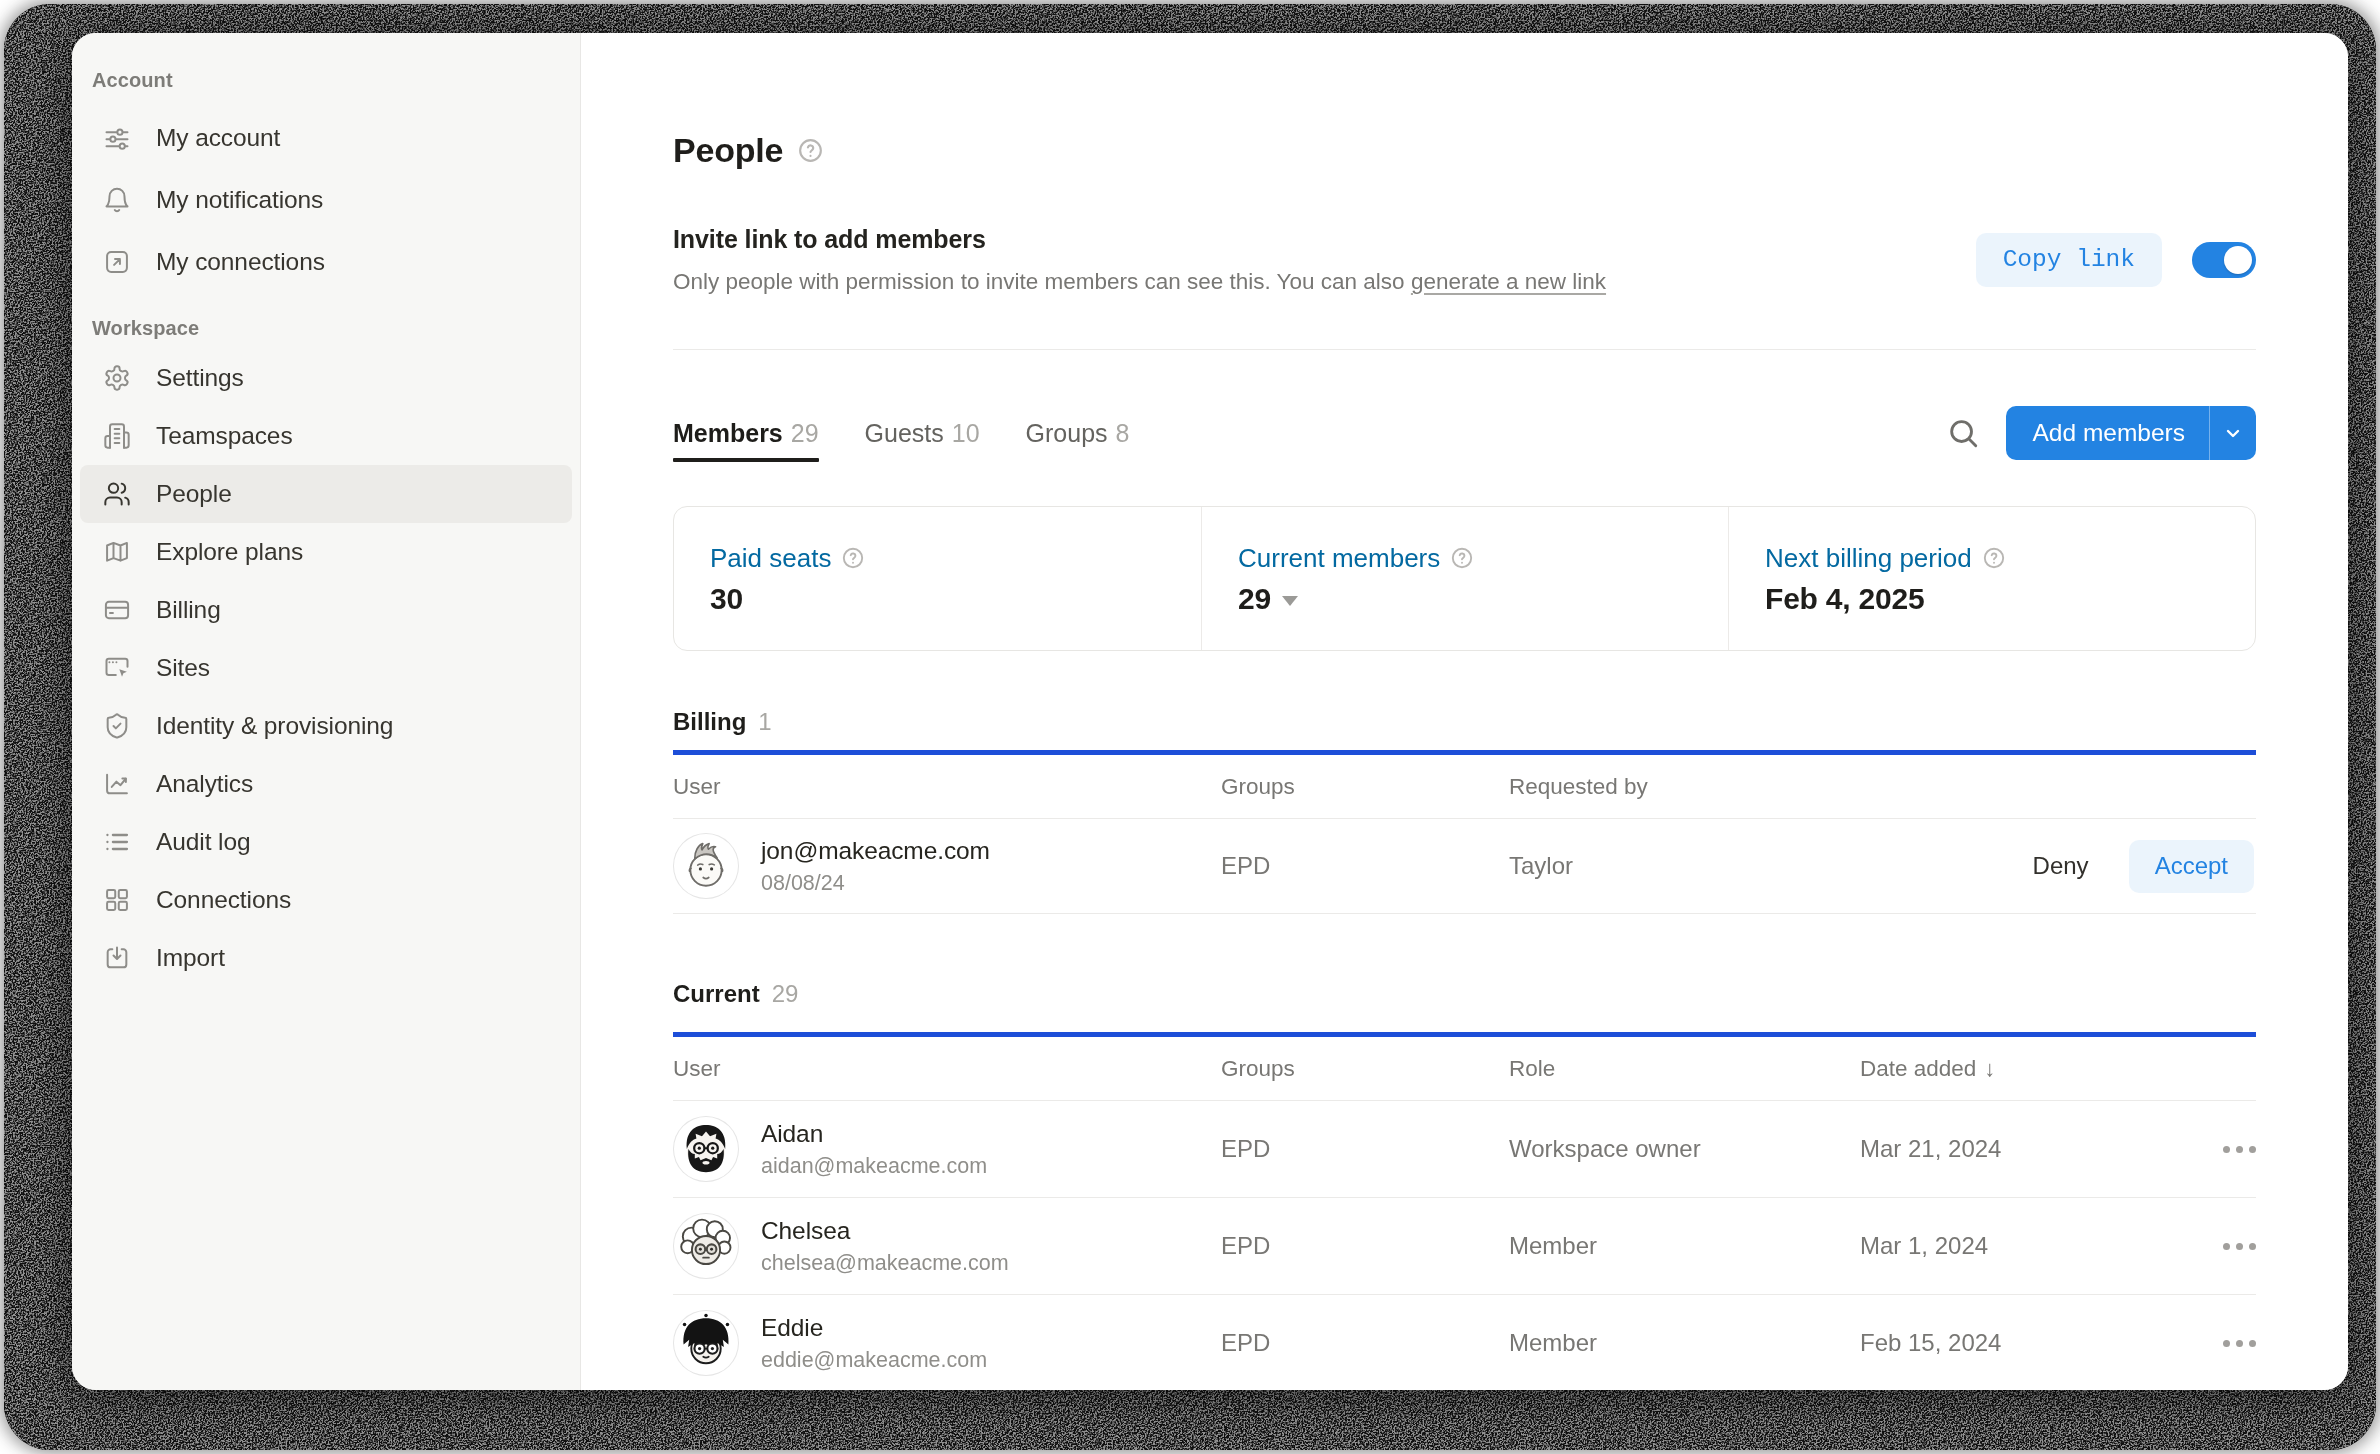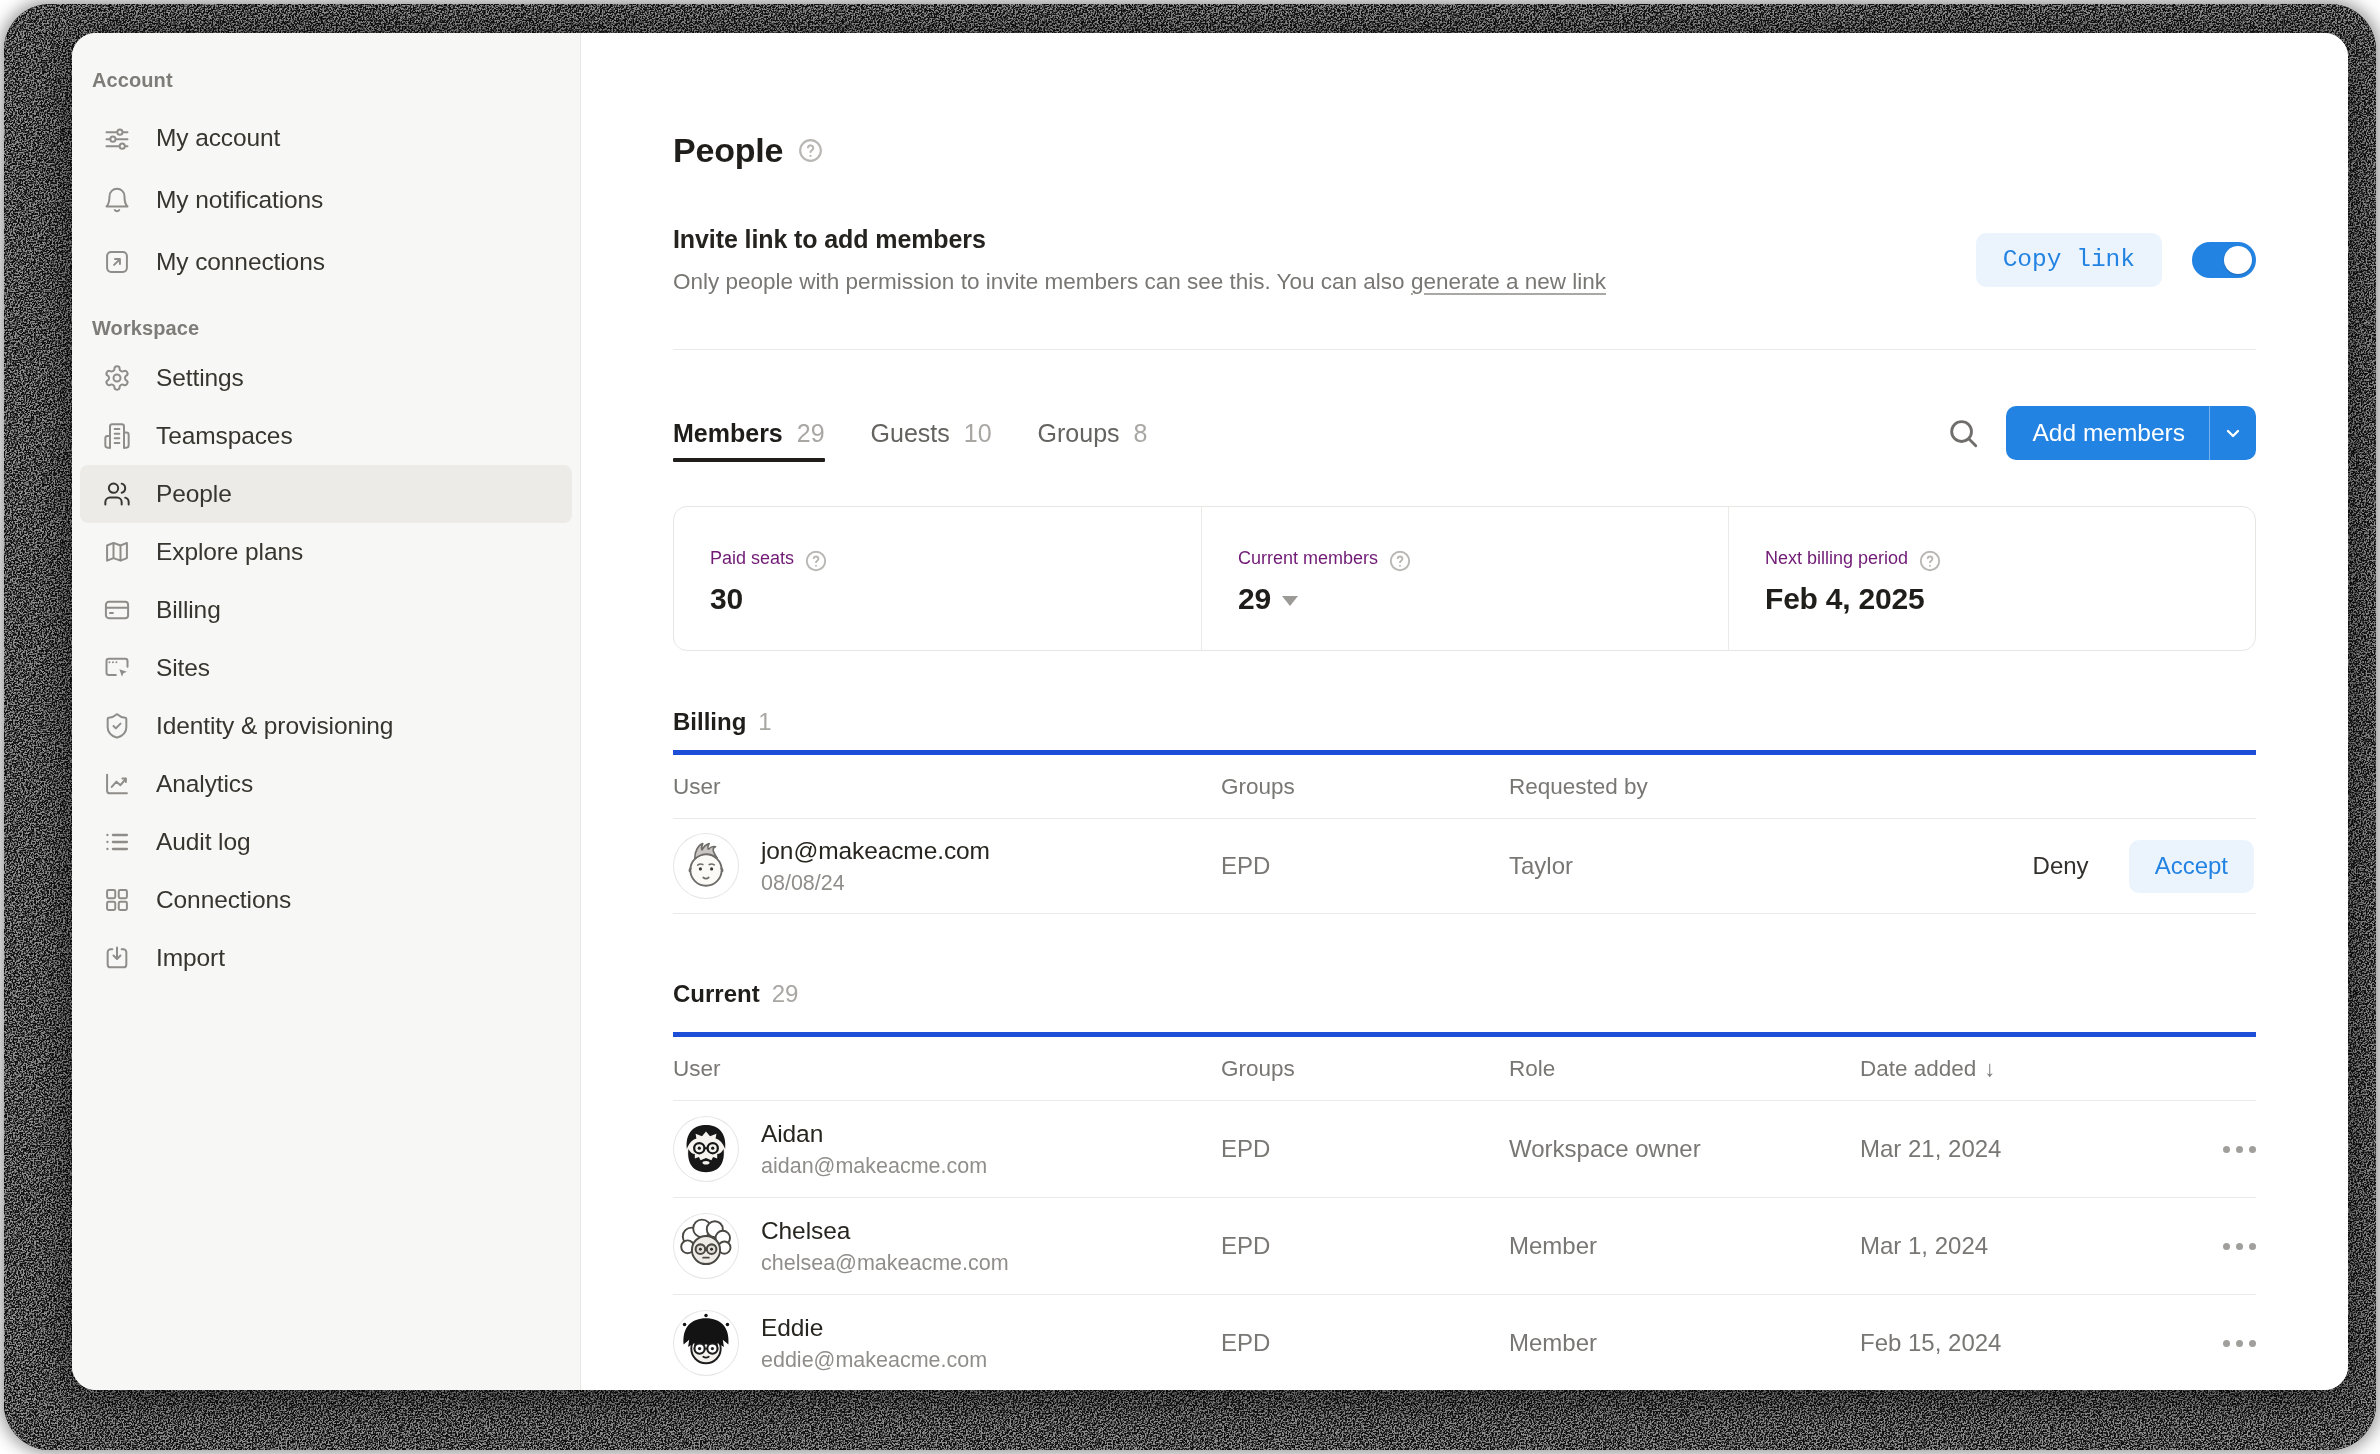--- a/index.html
+++ b/index.html
@@ -49,39 +49,39 @@
   .copy-btn { height:54px; padding:0 27px; border-radius:10px; background:rgba(35,131,226,.09); color:#2383e2;
               font-size:24.5px; font-weight:500; display:flex; align-items:center; cursor:pointer; white-space:nowrap;font-family:Liberation Mono, monospace; }
   .toggle { width:64px; height:36px; border-radius:18px; background:#2383e2; position:relative; cursor:pointer; flex:0 0 64px; }
   .toggle .knob { position:absolute; top:4px; right:4px; width:28px; height:28px; border-radius:50%; background:#fff; box-shadow:0 1px 2px rgba(0,0,0,.2); }
 
   .divider { height:1px; background:#ebeae8; }
   .divider.below-invite { margin-top:52px; }
 
   .tabs-row { margin-top:56px; display:flex; align-items:center; justify-content:space-between; height:54px; }
   .tabs { display:flex; gap:46px; align-items:baseline; }
-  .tab { position:relative; display:flex; gap:14px; align-items:baseline; cursor:pointer;justify-content:flex-end; }
+  .tab { position:relative; display:flex; gap:8px; align-items:baseline; cursor:pointer;justify-content:flex-end; }
   .tab-label { font-size:25px; color:#64635f; line-height:30px; }
   .tab-count { font-size:25px; color:#a8a7a3; }
   .tab.active .tab-label { color:#1e1d1a; font-weight:700; }
   .tab.active::after { content:""; position:absolute; left:0; right:0; bottom:-14px; height:4px; background:#1f1e1b; border-radius:1px; }
   .tabs-actions { display:flex; align-items:center; gap:26px; }
   .search-btn { cursor:pointer; display:flex; }
   .search-btn svg { width:34px; height:34px; stroke:#6f6e6a; fill:none; stroke-width:2; stroke-linecap:round; }
   .add-members-btn { height:54px; border-radius:10px; background:#2383e2; display:flex; align-items:center; cursor:pointer; overflow:hidden; }
   .add-members-main { padding:0 24px 0 26px; color:#fff; font-size:24.5px; font-weight:500; line-height:54px; }
   .btn-sep { width:1px; height:54px; background:rgba(255,255,255,.38); }
   .add-members-caret { width:46px; display:flex; justify-content:center; }
   .add-members-caret svg { width:24px; height:24px; stroke:#fff; fill:none; stroke-width:2.4; stroke-linecap:round; stroke-linejoin:round; }
 
   .stats-card { margin-top:46px; height:145px; border:1px solid #e7e6e3; border-radius:14px; display:grid;
                 grid-template-columns:1fr 1fr 1fr; overflow:hidden; }
   .stat-cell { padding:36px 0 0 36px; }
   .stat-cell + .stat-cell { border-left:1px solid #eceae8; }
-  .stat-label-row { display:flex; align-items:flex-end; gap:10px; font-size:18px; color:#701a75; line-height:30px; }
+  .stat-label-row { display:flex; align-items:center; gap:10px; font-size:26px; color:#0369a1; line-height:30px; }
   .stat-value { margin-top:9px; font-size:30px; font-weight:700; color:#1f1e1b; display:flex; align-items:center; gap:11px; letter-spacing:-.2px; }
   .caret-down-sm { width:0; height:0; border-left:8px solid transparent; border-right:8px solid transparent; border-top:10px solid #9b9a97; margin-top:3px; }
 
   .section-heading { display:flex; gap:12px; align-items:baseline; }
   .section-heading .h-label { font-size:24px; font-weight:700; color:#1f1e1b; line-height:32px; }
   .section-heading .h-count { font-size:24px; color:#a8a7a3; }
   .requests-heading { margin-top:55px; }
   .current-heading { margin-top:64px; }
 
   table.data-table { width:100%; border-collapse:collapse; margin-top:12px; }

